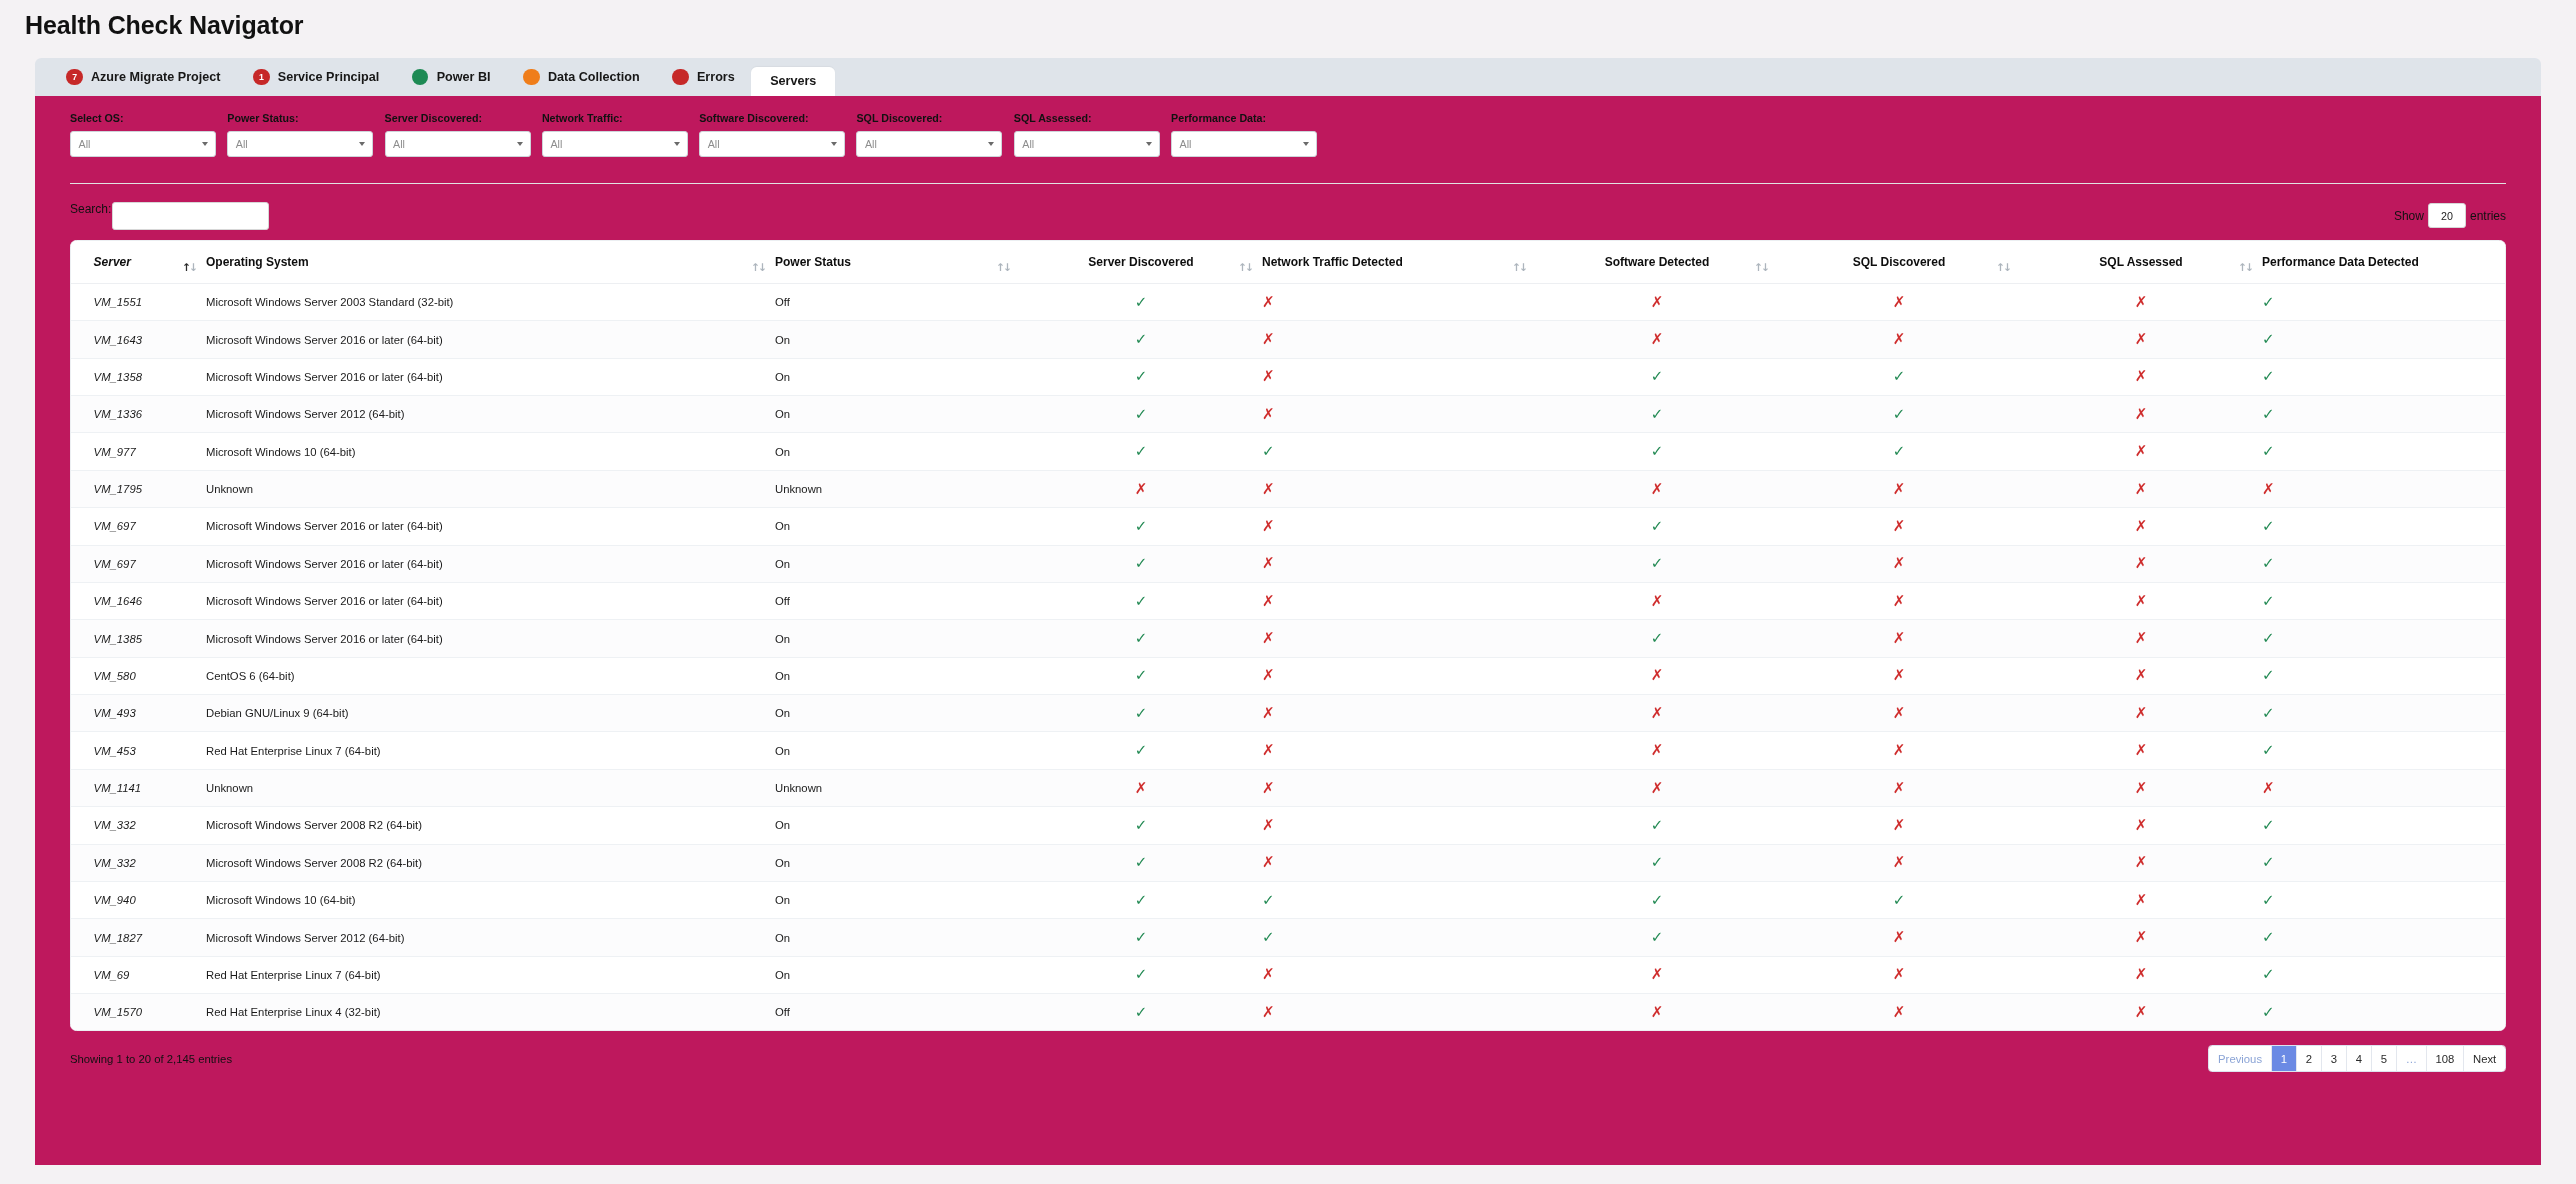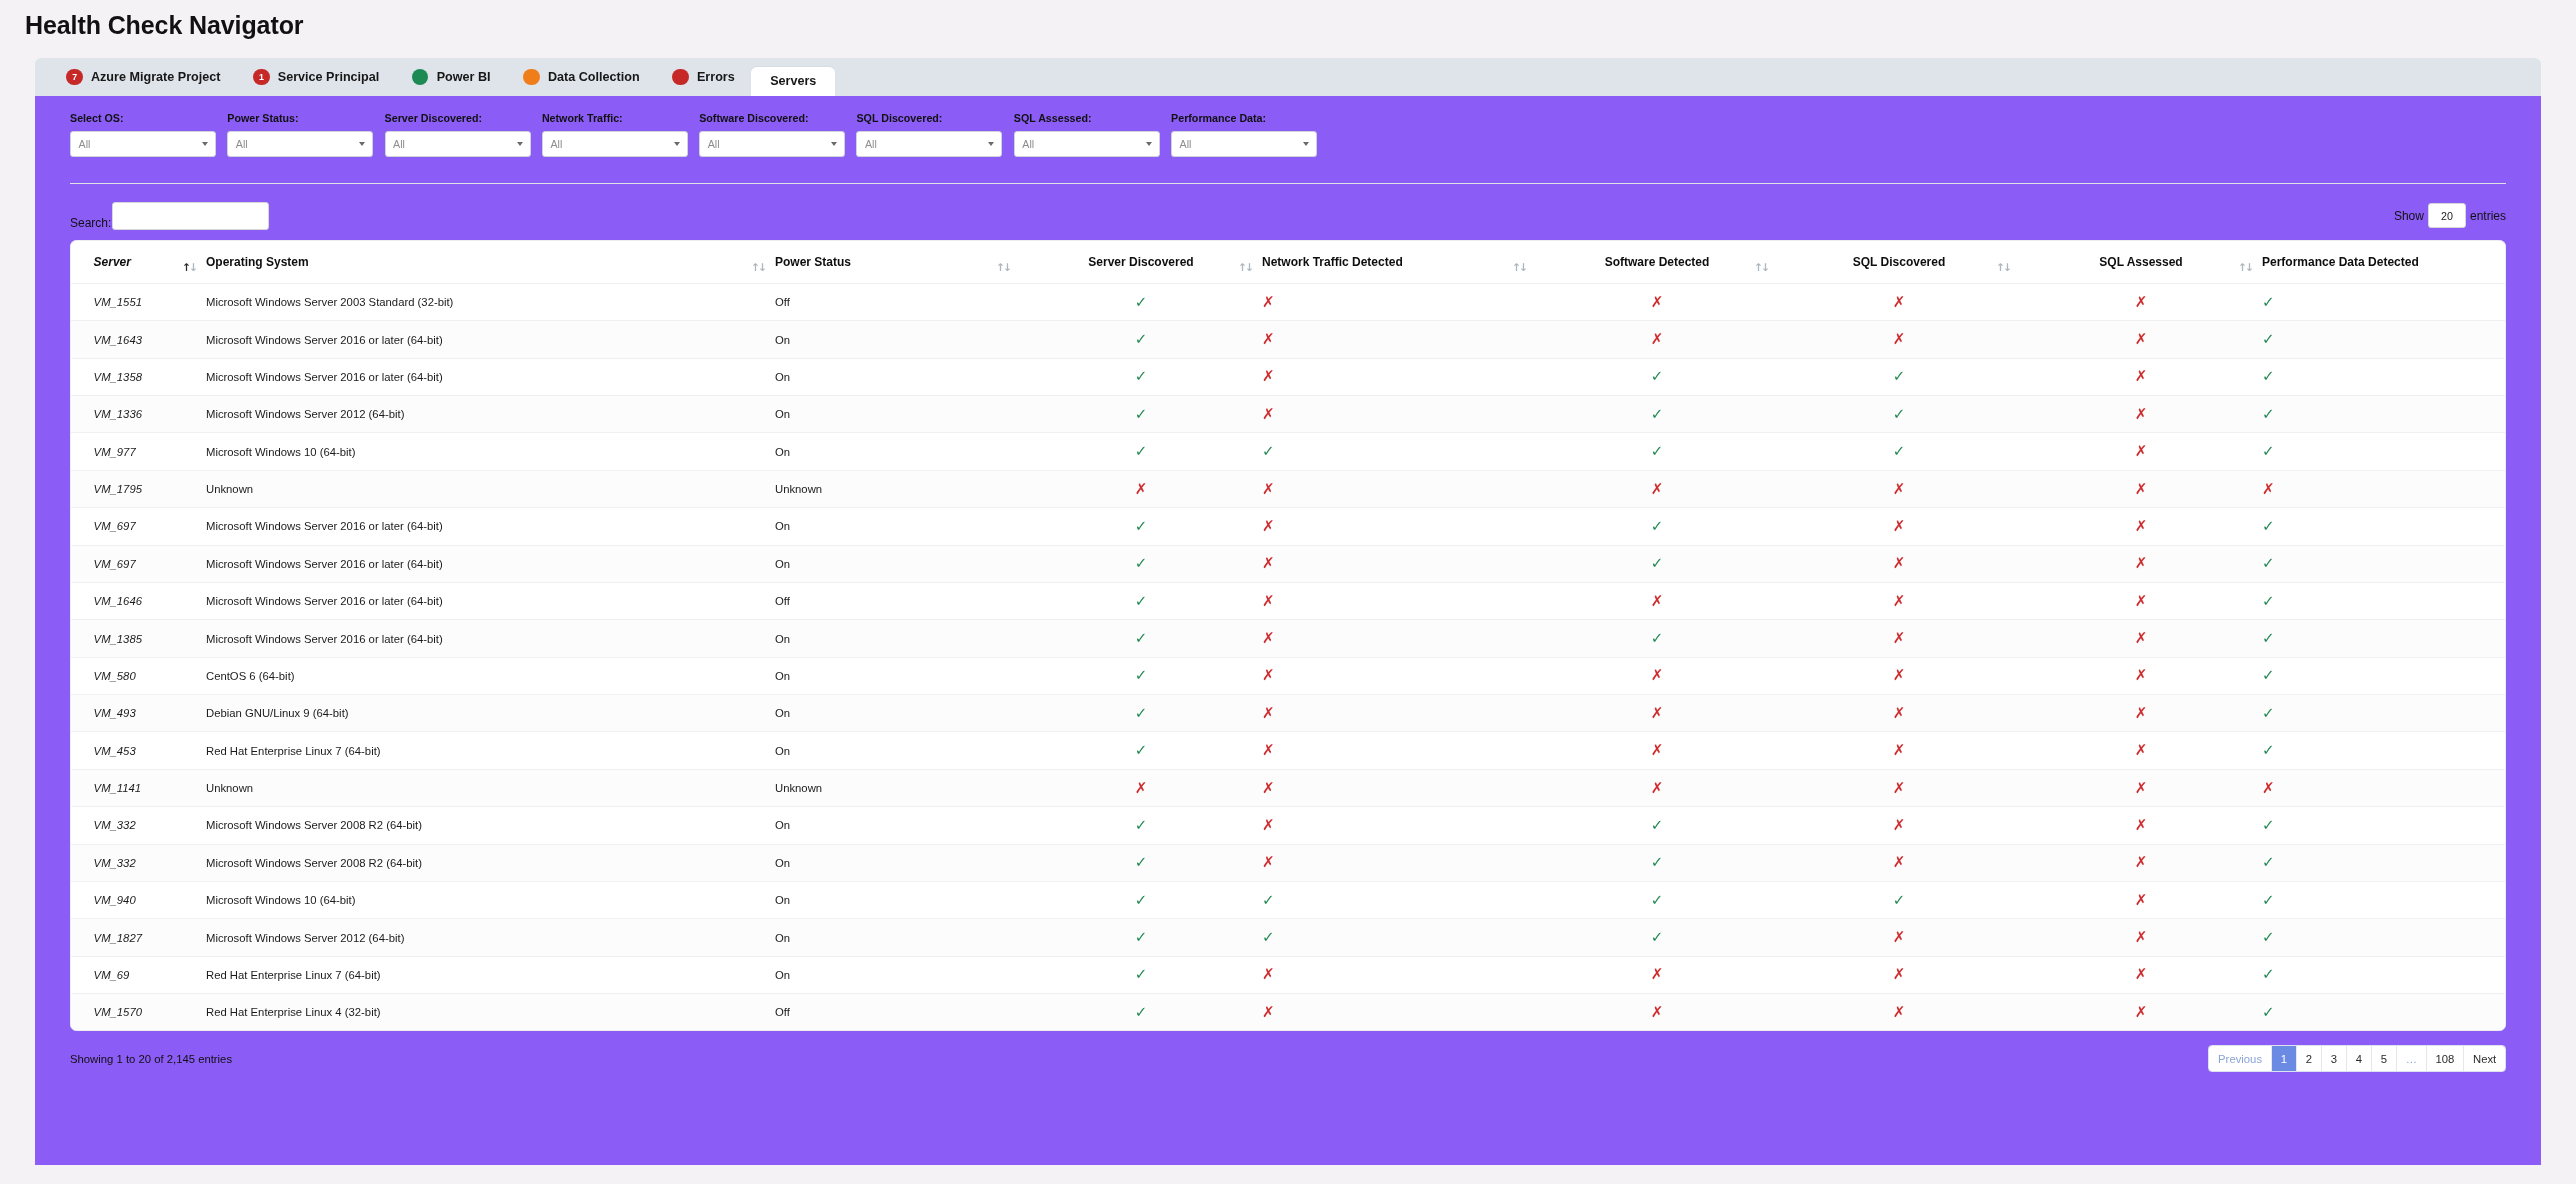--- a/index.html
+++ b/index.html
@@ -59,21 +59,21 @@
     justify-content: center;
     color: #fff;
     font-size: 8.8px;
     font-weight: bold;
     flex: 0 0 auto;
   }
 
   
   .panel {
     margin: 0 35px;
-    background: #8b5cf6;
+    background: #be185d;
     min-height: 1069px;
     padding: 0 0 6.3px 0;
   }
 
   
   .filters {
     display: flex;
     padding: 16.4px 35px 0 35px;
     gap: 0;
   }
@@ -116,21 +116,21 @@
     margin: 26.4px 35px 0 35px;
   }
 
   
   .toolbar {
     display: flex;
     align-items: center;
     justify-content: space-between;
     padding: 17.6px 35px 0 35px;
   }
-  .search-wrap { display: flex; align-items: flex-end; gap: 1px; }
+  .search-wrap { display: flex; align-items: flex-start; gap: 1px; }
   .search-label { font-size: 12px; color: #111; }
   .search-input {
     width: 157px; height: 28px;
     border: 0.6px solid #d7d7d7;
     border-radius: 3.1px;
     background: #fff;
     font-size: 11.3px;
     padding: 0 6.3px;
     font-family: "Liberation Sans", sans-serif;
     outline: none;

